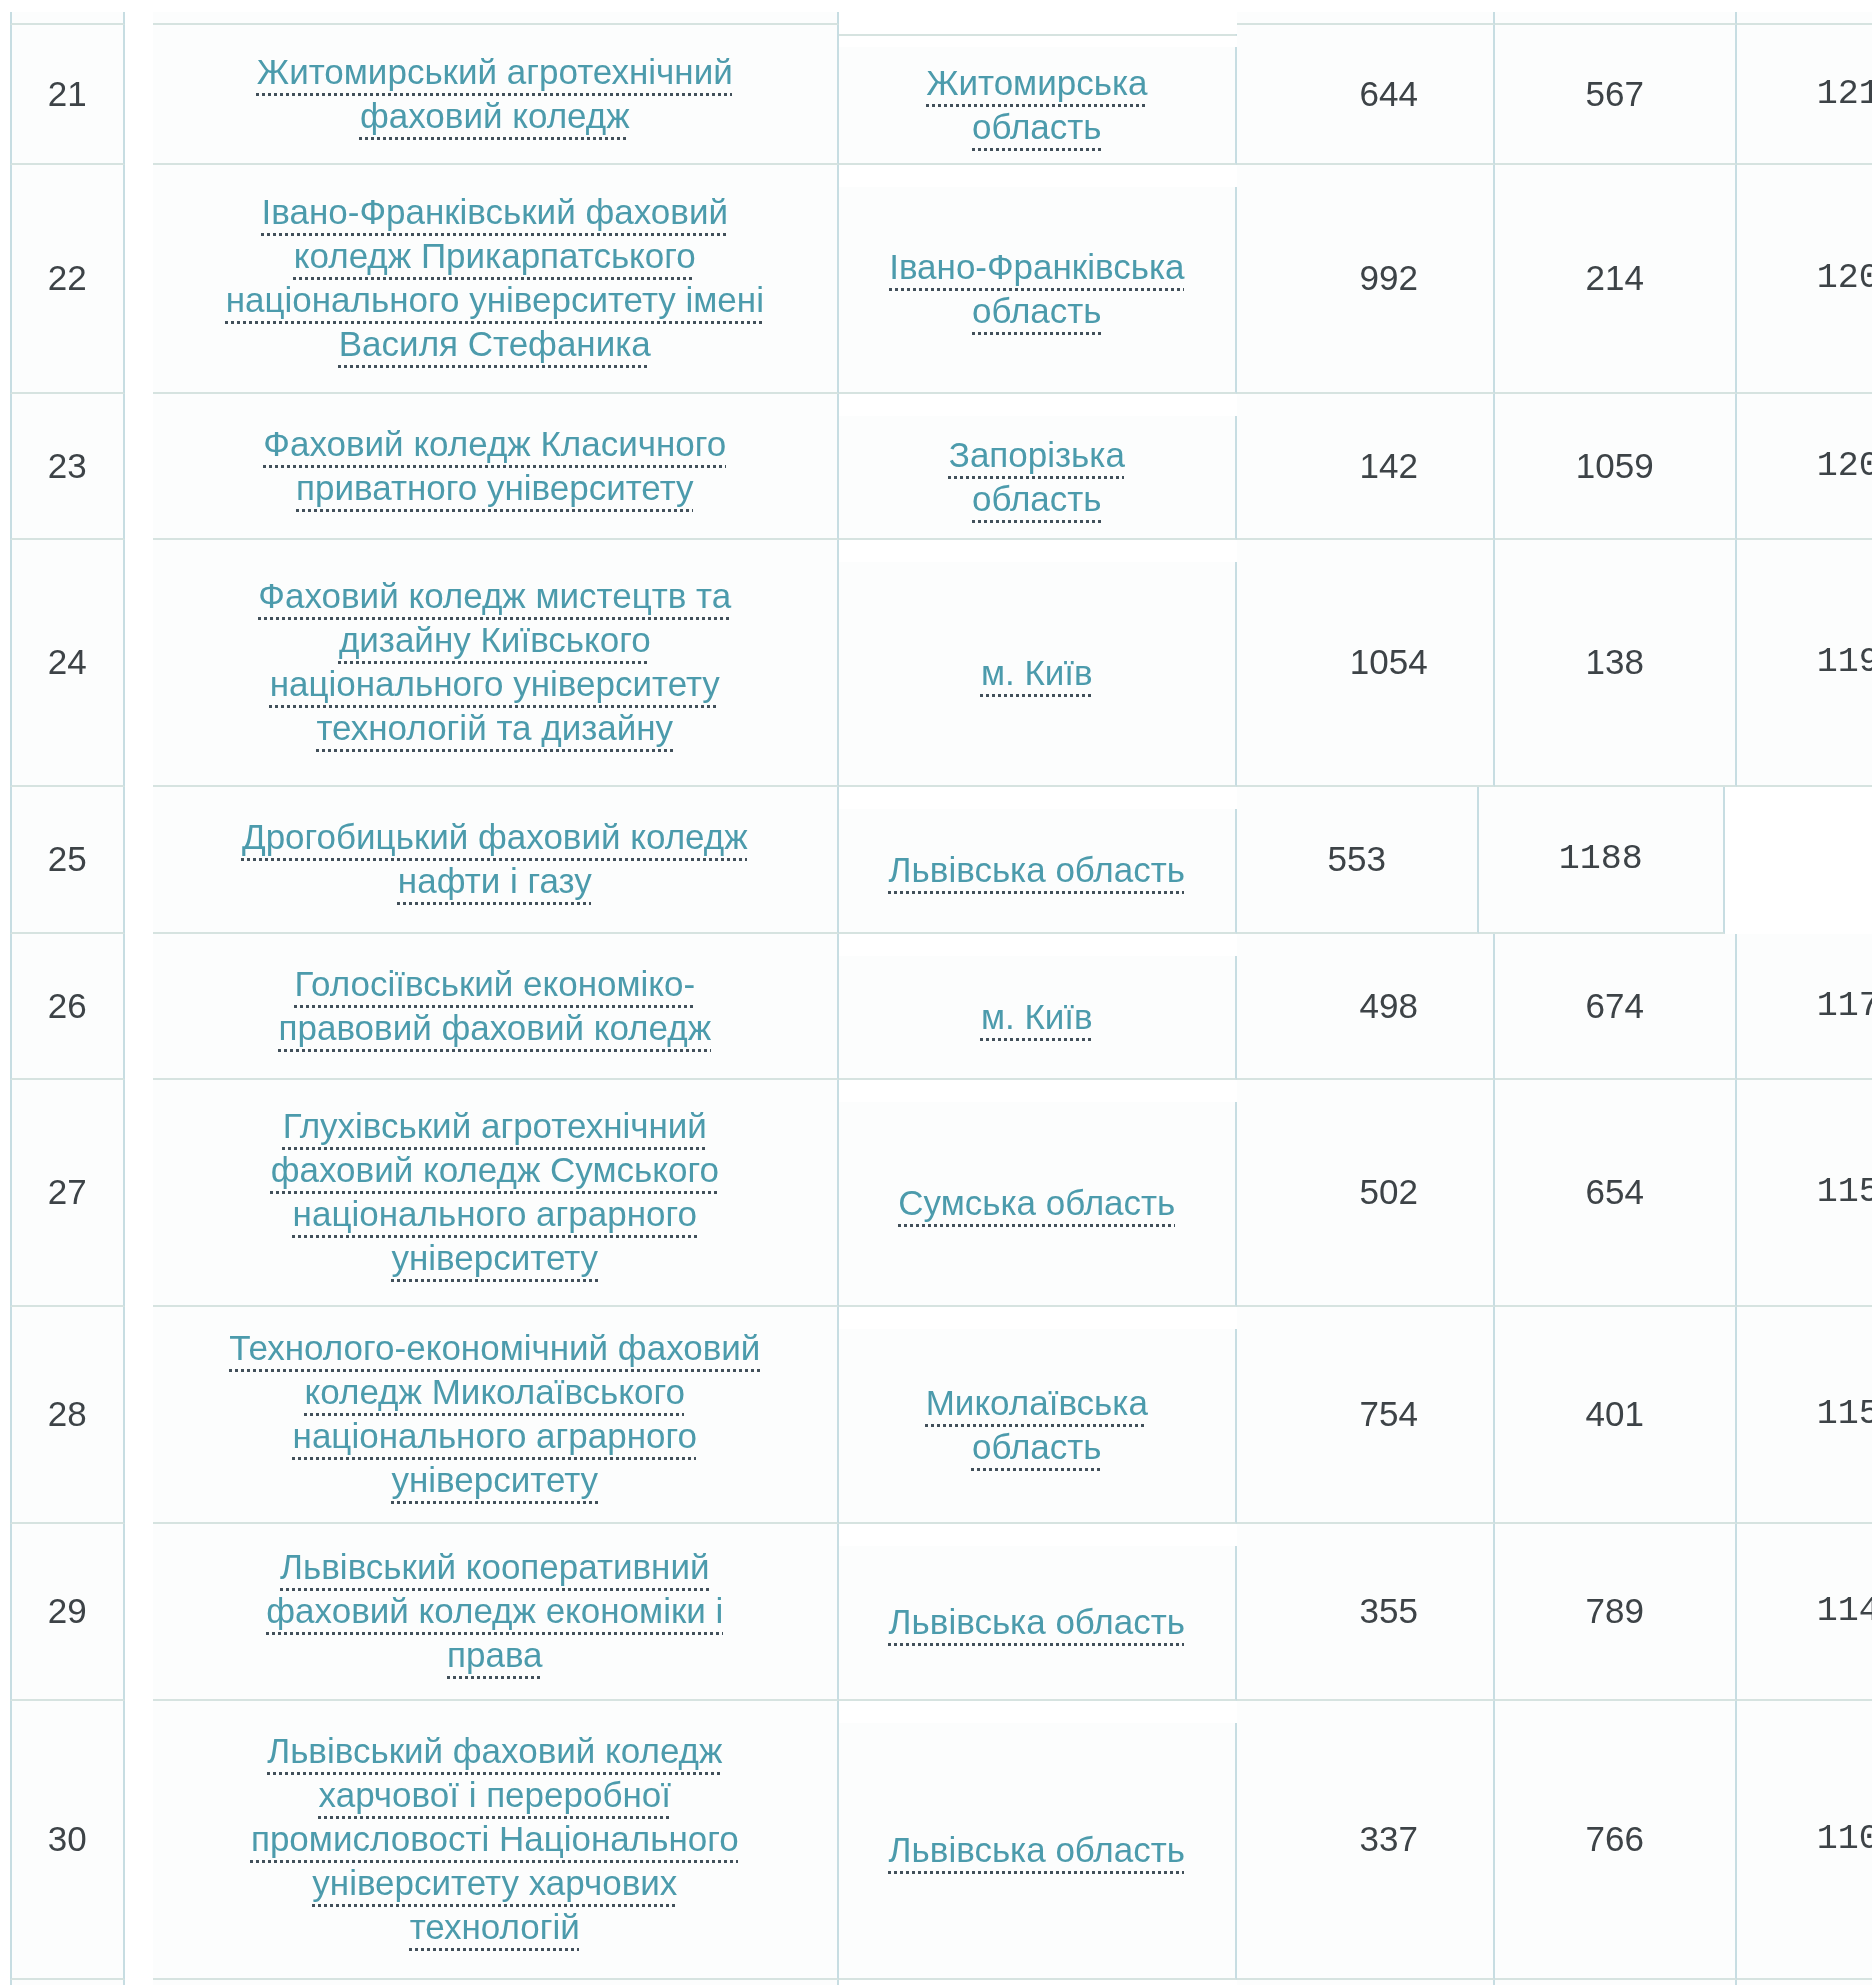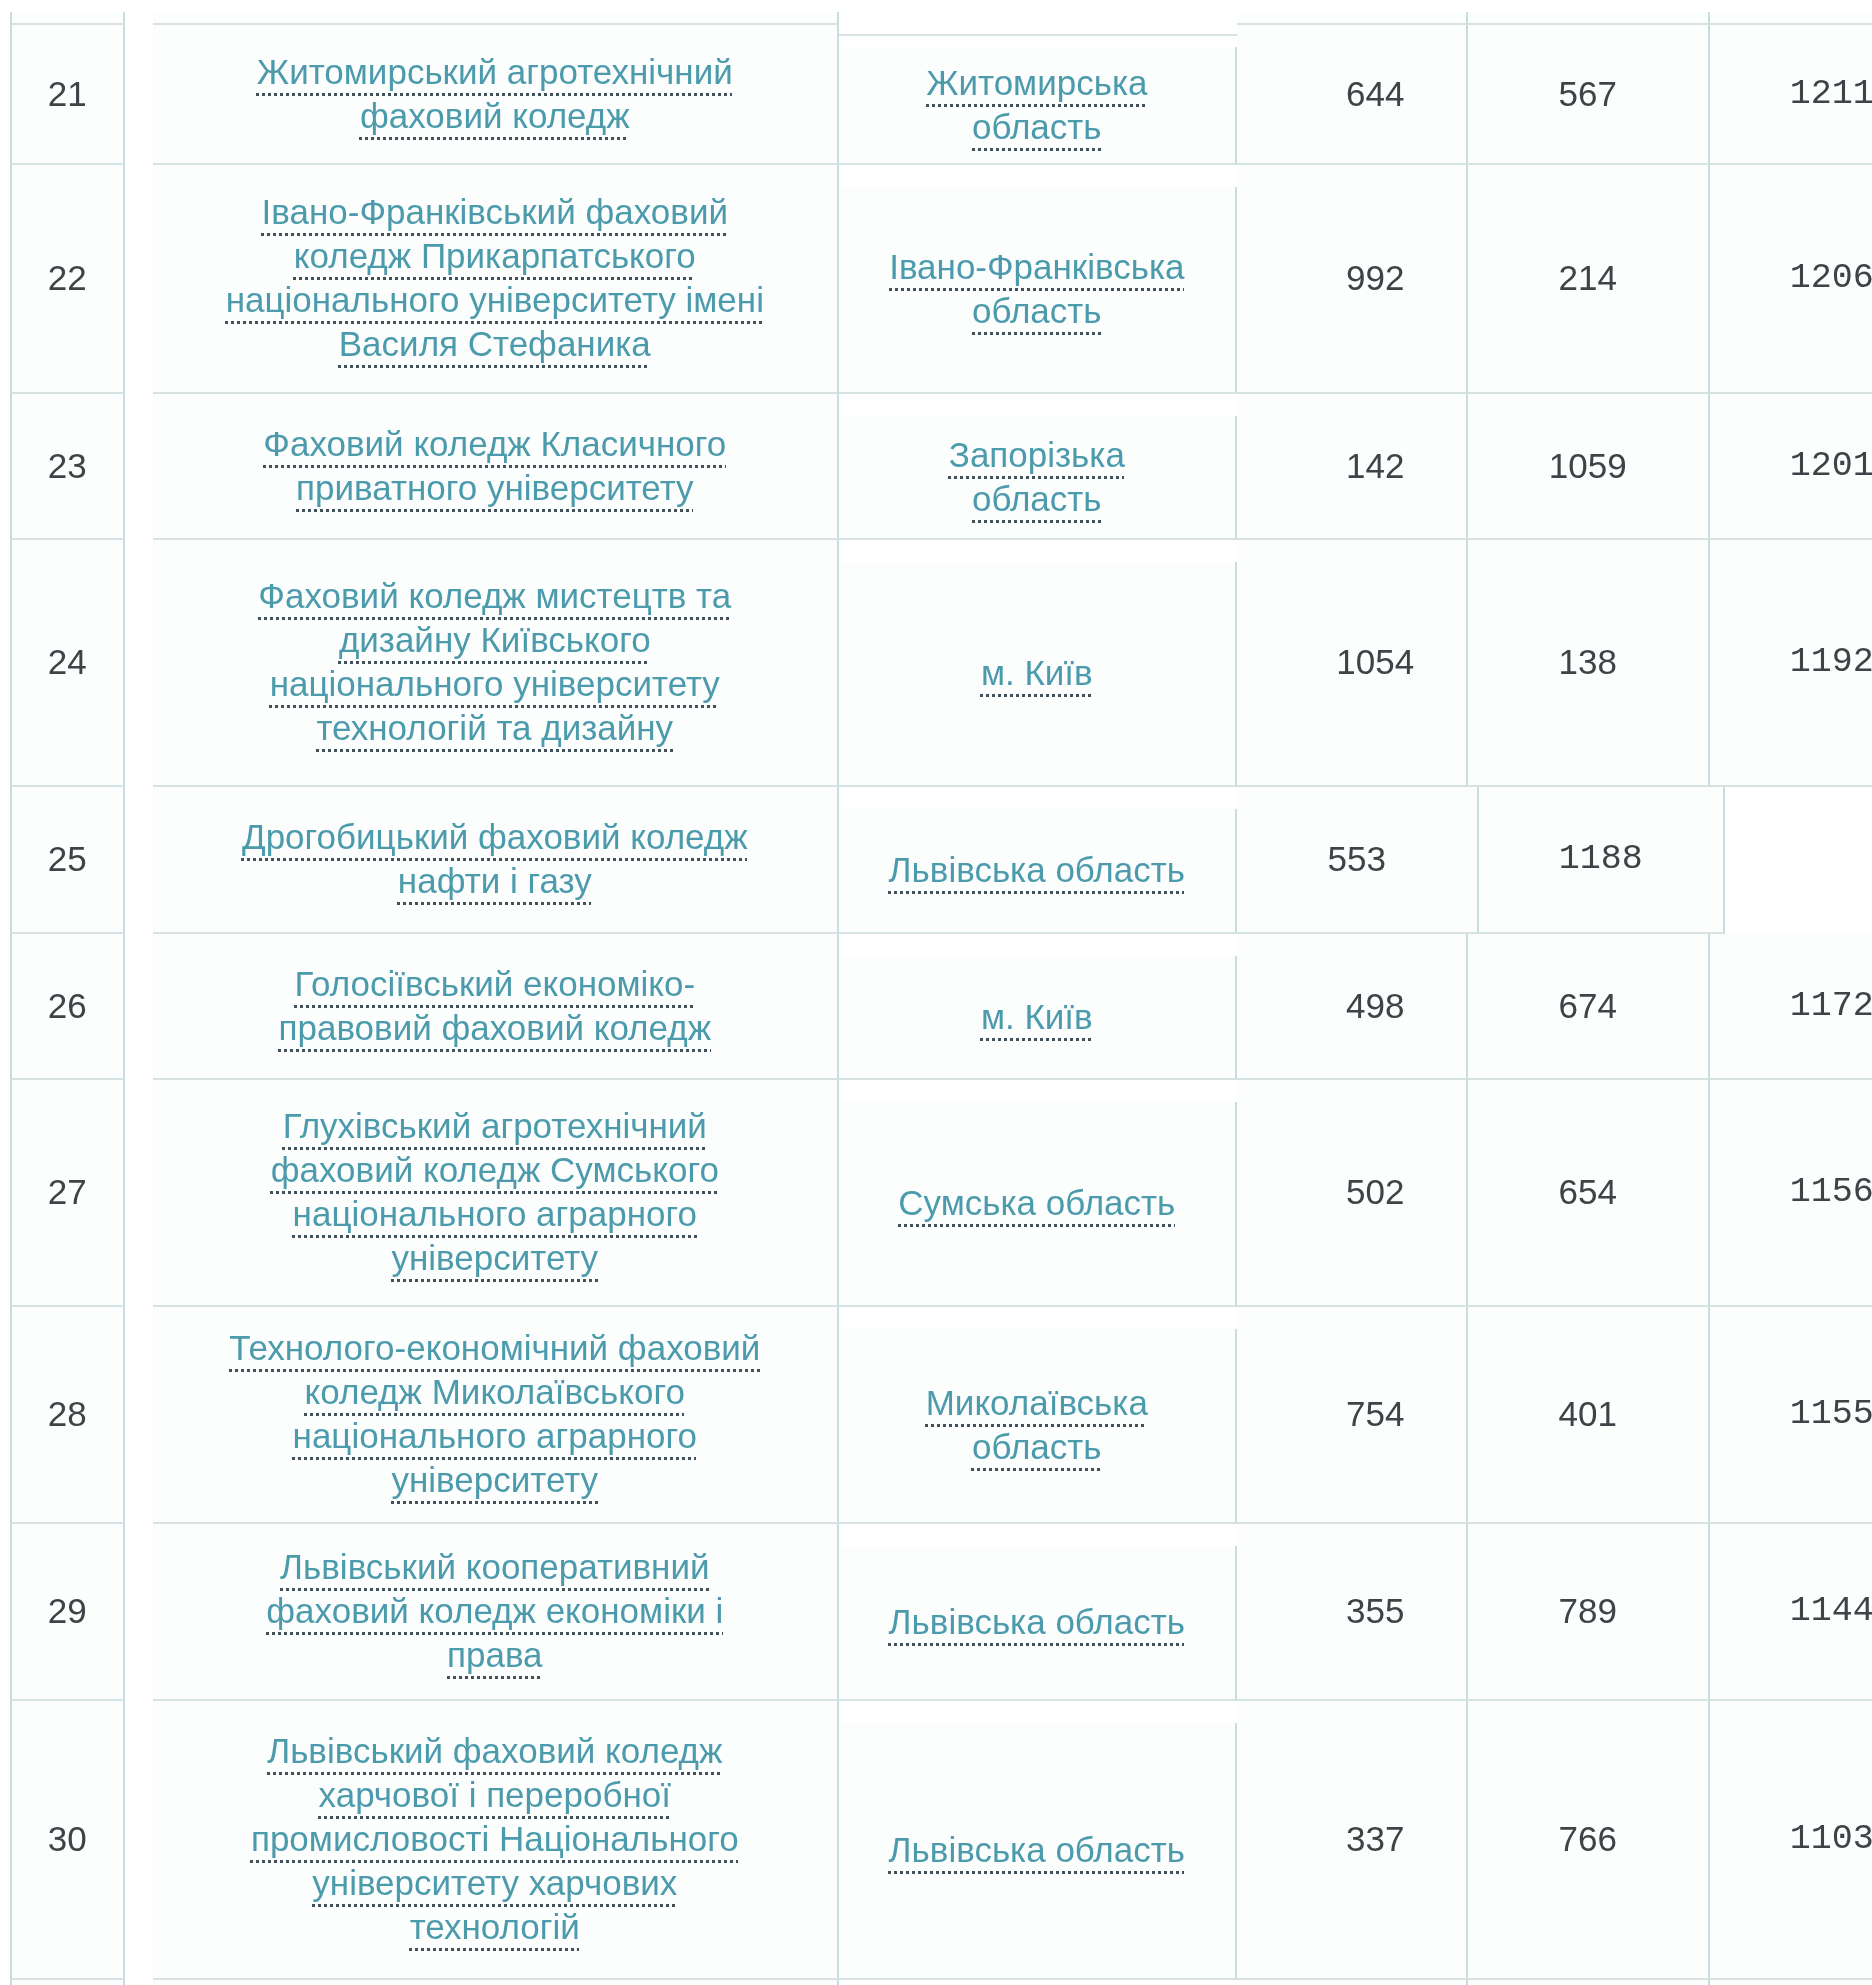--- a/index.html
+++ b/index.html
@@ -42,21 +42,21 @@
   }
   .row .cell:first-child{
     border-left:2px solid var(--vline);
   }
   .row.partial-bottom .cell{
     border-bottom:none;
   }
   .c0{width:115px;}
   .c1{width:686px; padding:0 21.5px;margin-left:28px;}
   .c2{width:398px; padding:0 13.7px;margin-top:22px;}
-  .c3{width:231px;padding-left:48px;}
+  .c3{width:258px;padding-left:48px;}
   .c4{width:242px;}
   .c5{width:246px;font-family:Liberation Mono, monospace;}
   a.lnk{
     color:var(--link);
     white-space:pre-line;
     cursor:pointer;
     text-decoration-line:underline;
     text-decoration-style:dotted;
     text-decoration-color:var(--dot);
     text-decoration-thickness:2.9px;

